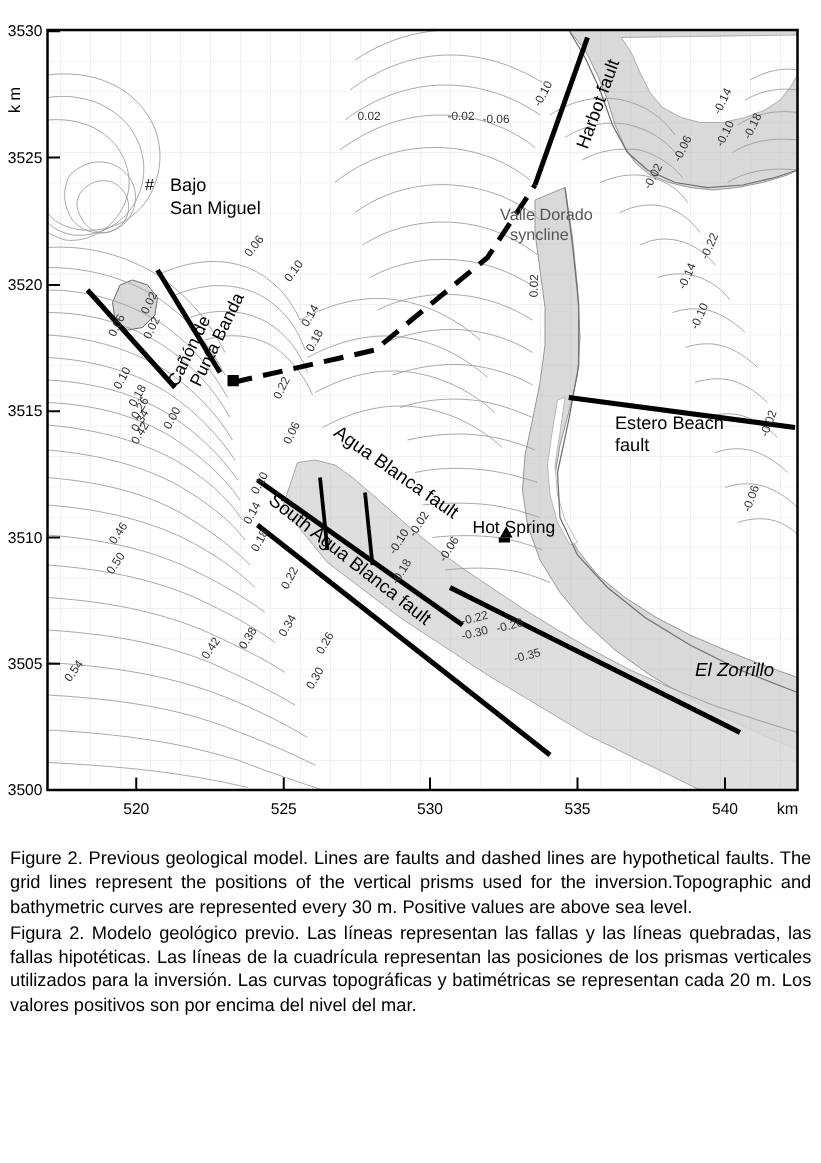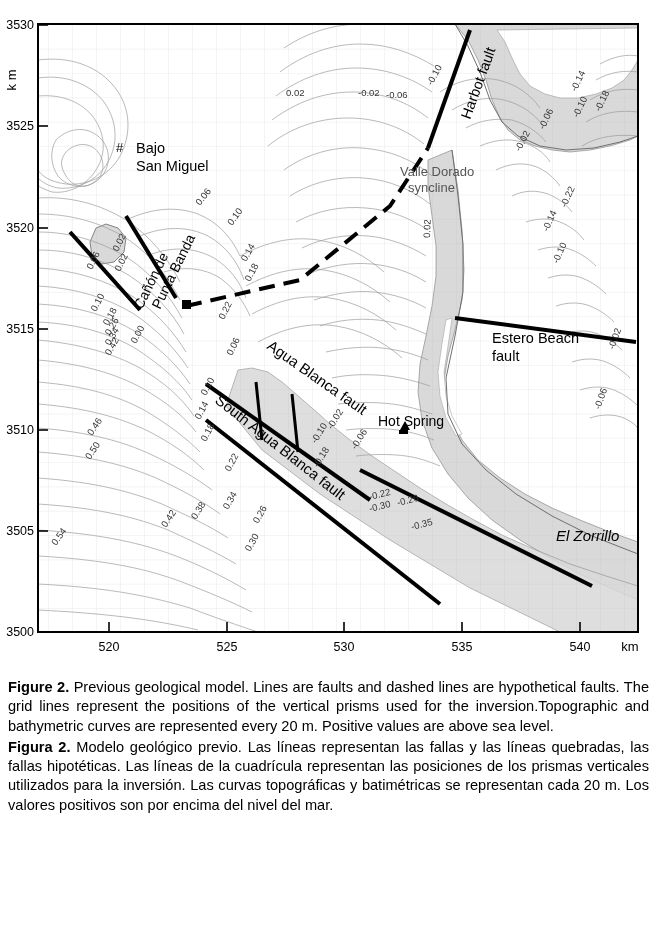--- a/index.html
+++ b/index.html
@@ -37,21 +37,21 @@
     width: 641px;
     font-size: 14.6px;
     line-height: 1.32;
     text-align: justify;
   }
   .cap-par {
     margin: 0 0 2px 0;
     text-align: justify;
   }
   .cap-label {
-    font-weight: bold;
+    font-weight: normal;
   }
   .cap-text {
     font-weight: normal;
   }
 
   
 </style>
 </head>
 <body>
 
@@ -315,15 +315,15 @@
       <text x="462" y="651" text-anchor="middle">535</text>
       <text x="580" y="651" text-anchor="middle">540</text>
 
       <text x="630" y="651" text-anchor="middle" font-size="13">km</text>
       <text transform="translate(16,80) rotate(-90)" font-size="13" text-anchor="middle">k m</text>
     </g>
   </svg>
 </div>
 
 <div id="caption-block">
-  <p class="cap-par"><span class="cap-label">Figure 2.</span><span class="cap-text"> Previous geological model. Lines are faults and dashed lines are hypothetical faults. The grid lines represent the positions of the vertical prisms used for the inversion.Topographic and bathymetric curves are represented every 20 m. Positive values are above sea level.</span></p>
+  <p class="cap-par"><span class="cap-label">Figure 2.</span><span class="cap-text"> Previous geological model. Lines are faults and dashed lines are hypothetical faults. The grid lines represent the positions of the vertical prisms used for the inversion.Topographic and bathymetric curves are represented every 30 m. Positive values are above sea level.</span></p>
   <p class="cap-par"><span class="cap-label">Figura 2.</span><span class="cap-text"> Modelo geológico previo. Las líneas representan las fallas y las líneas quebradas, las fallas hipotéticas. Las líneas de la cuadrícula representan las posiciones de los prismas verticales utilizados para la inversión. Las curvas topográficas y batimétricas se representan cada 20 m. Los valores positivos son por encima del nivel del mar.</span></p>
 </div>
 
 </body></html>

